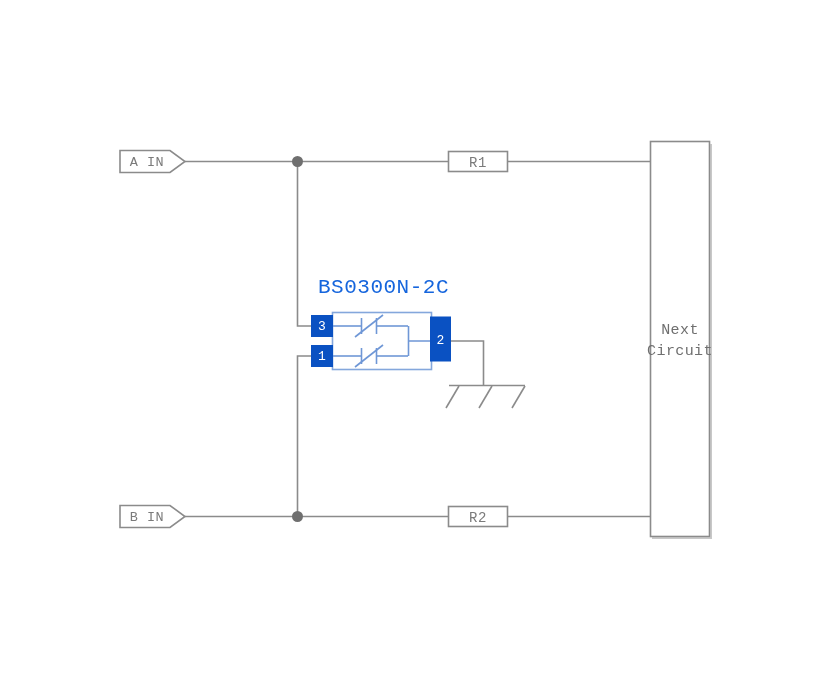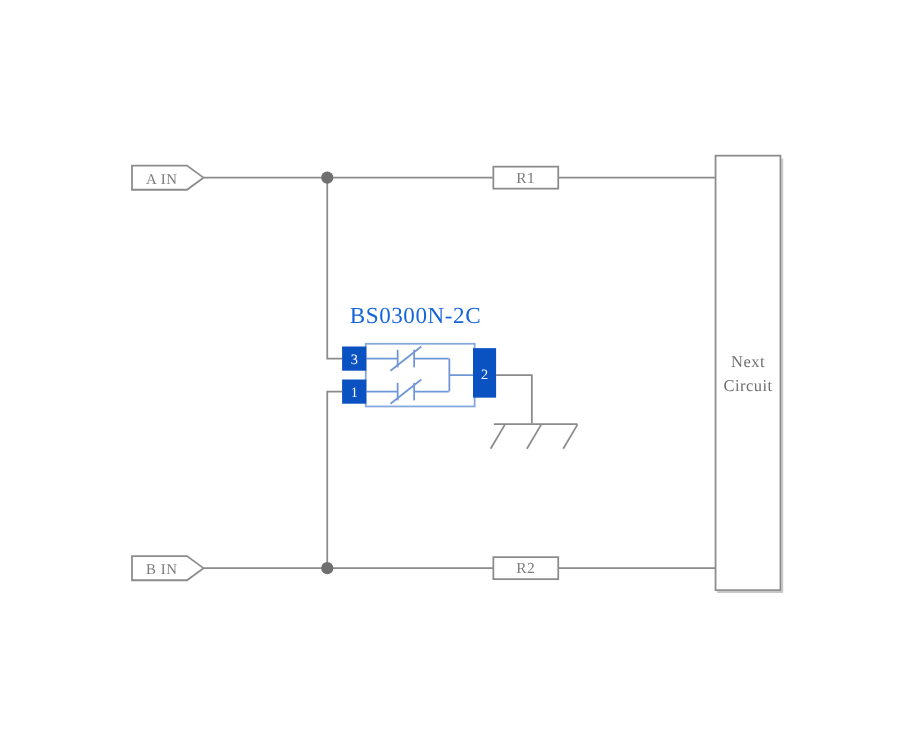--- a/index.html
+++ b/index.html
@@ -1,21 +1,21 @@
 <!DOCTYPE html>
 <html style="--wire: #8b8b8b; --junction: #6f6f6f; --pin-blue: #0a51c2; --title-blue: #1565dd; --body-blue: #84a7dc; --inner-blue: #6f97d6; --label-gray: #7b7b7b; --background: #ffffff;"><head>
 <meta charset="utf-8">
 <style>
   :root{
     --wire:#8b8b8b; --junction:#6f6f6f; --pin-blue:#0a51c2; --title-blue:#1565dd;
     --body-blue:#84a7dc; --inner-blue:#6f97d6; --label-gray:#7b7b7b; --background:#ffffff;
   }
   html,body{margin:0;padding:0;background:var(--background);}
   .canvas{position:relative;width:832px;height:675px;background:var(--background);
-          font-family:Liberation Serif, serif;overflow:hidden;}
+          font-family:Liberation Mono, monospace;overflow:hidden;}
   svg{display:block;}
   .wire{stroke:var(--wire);stroke-width:1.6;fill:none;}
   .junction{fill:var(--junction);stroke:none;}
   .outline-box{fill:#ffffff;stroke:var(--wire);stroke-width:1.6;}
   .shadow-edge{stroke:#b6b6b6;stroke-width:2;fill:none;opacity:.75;}
   .gray-label{fill:var(--label-gray);font-size:13.5px;letter-spacing:.5px;}
   .res-label{fill:var(--label-gray);font-size:14px;letter-spacing:.5px;}
   .next-label{fill:#6f6f6f;font-size:15px;letter-spacing:.4px;}
   .comp-title{fill:var(--title-blue);font-size:21px;letter-spacing:.5px;}
   .comp-body{fill:#ffffff;stroke:var(--body-blue);stroke-width:1.6;}

